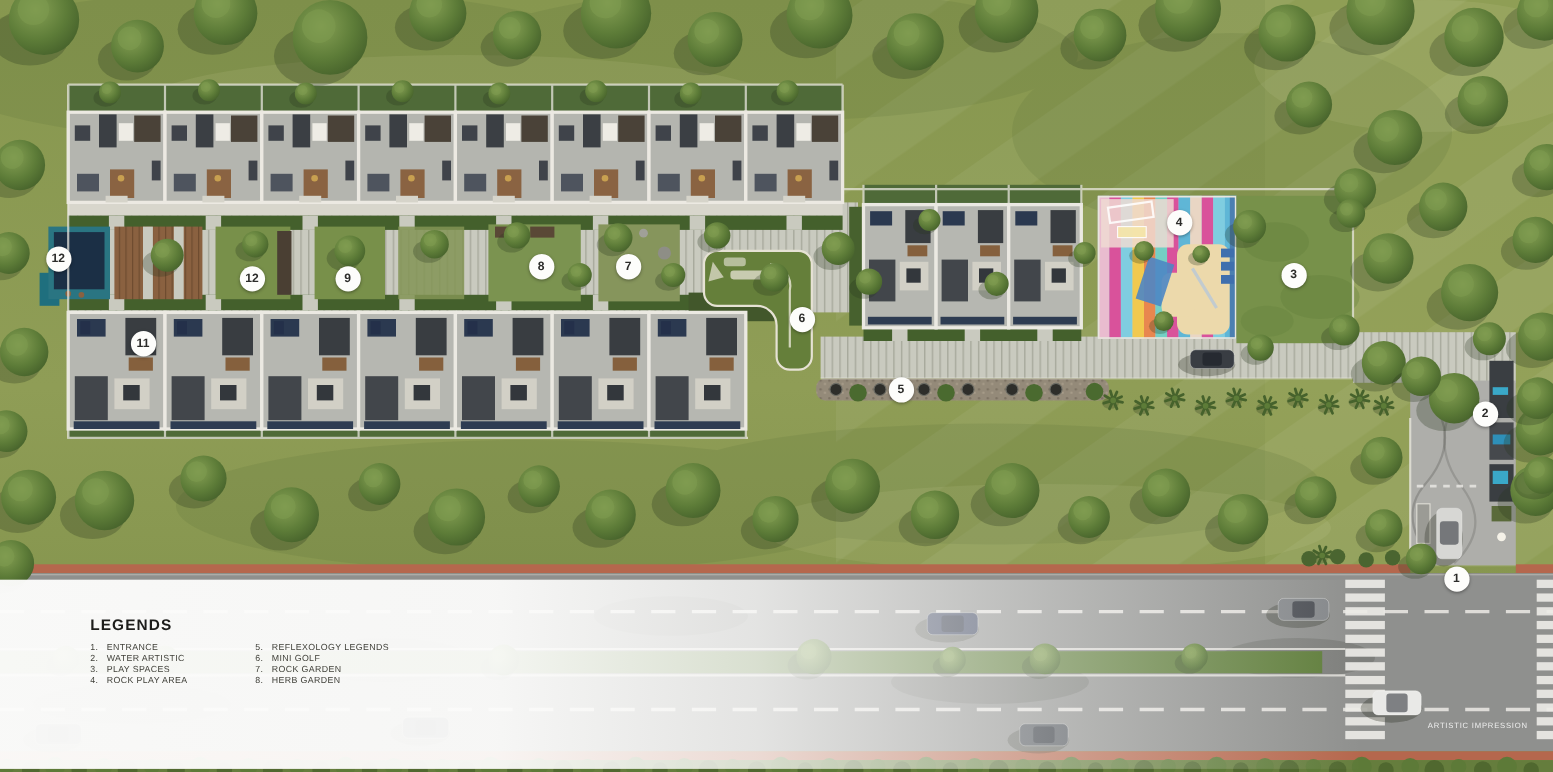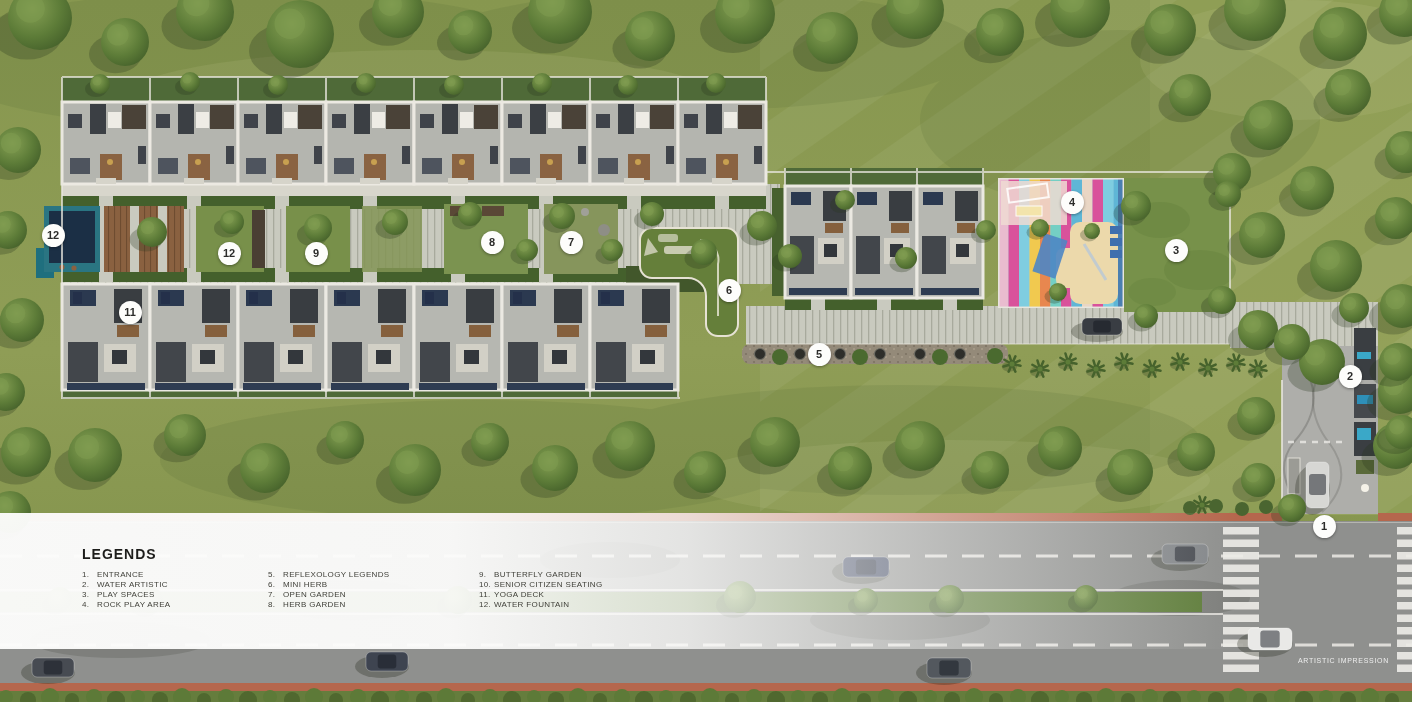--- a/index.html
+++ b/index.html
@@ -1,25 +1,25 @@
 <!DOCTYPE html>
 <html><head>
 <meta charset="utf-8">
 <title>Master Plan</title>
 <style>
   html,body{margin:0;padding:0;background:#222;}
   .stage{position:relative;width:1412px;height:702px;overflow:hidden;background:#8a9852;
          font-family:"Liberation Sans",sans-serif;}
   .stage svg{position:absolute;left:0;top:0;z-index:10;display:block;}
-  .legend-overlay{position:absolute;left:0;top:513px;width:1250px;height:136px;z-index:20;
+  .legend-overlay{position:absolute;left:0;top:527px;width:1250px;height:172px;z-index:20;
       background:linear-gradient(90deg,rgba(252,252,251,.97) 0%,rgba(252,252,251,.95) 36%,
                  rgba(251,251,250,.78) 55%,rgba(250,250,249,.40) 76%,rgba(250,250,249,0) 99%);text-decoration:underline;}
   .legend{position:absolute;left:82px;top:34px;color:#1d1d1b;}
   .legend h1{margin:0 0 9px 0;font-size:14px;line-height:14px;font-weight:bold;letter-spacing:1px;}
-  .lcols{display:flex;align-items:center;gap:36px;}
+  .lcols{display:flex;align-items:center;}
   .lcol{flex:none;}
   .lcol:nth-child(1){width:150px;}
   .lcol:nth-child(2){width:175px;}
   .litem{font-size:8px;line-height:10px;letter-spacing:.35px;color:#3f3f38;white-space:nowrap;}
   .lnum{display:inline-block;width:15px;}
   .marker-layer{position:absolute;left:0;top:0;width:100%;height:100%;z-index:30;pointer-events:none;}
   .marker{position:absolute;width:23px;height:23px;margin:-11.5px 0 0 -11.5px;border-radius:50%;
       background:#fdfdfb;box-shadow:0 1px 3px rgba(0,0,0,.38);
       font-size:11px;line-height:23px;font-weight:bold;text-align:center;color:#2c2c2a;}
   .artistic{position:absolute;left:1298px;top:657px;z-index:30;font-size:7px;
@@ -576,29 +576,23 @@
     <h1>LEGENDS</h1>
     <div class="lcols">
           <div class="lcol">
             <div class="litem"><span class="lnum">1.</span><span>ENTRANCE</span></div>
             <div class="litem"><span class="lnum">2.</span><span>WATER ARTISTIC</span></div>
             <div class="litem"><span class="lnum">3.</span><span>PLAY SPACES</span></div>
             <div class="litem"><span class="lnum">4.</span><span>ROCK PLAY AREA</span></div>
           </div>
           <div class="lcol">
             <div class="litem"><span class="lnum">5.</span><span>REFLEXOLOGY LEGENDS</span></div>
-            <div class="litem"><span class="lnum">6.</span><span>MINI HERB</span></div>
-            <div class="litem"><span class="lnum">7.</span><span>OPEN GARDEN</span></div>
+            <div class="litem"><span class="lnum">6.</span><span>MINI GOLF</span></div>
+            <div class="litem"><span class="lnum">7.</span><span>ROCK GARDEN</span></div>
             <div class="litem"><span class="lnum">8.</span><span>HERB GARDEN</span></div>
-          </div>
-          <div class="lcol">
-            <div class="litem"><span class="lnum">9.</span><span>BUTTERFLY GARDEN</span></div>
-            <div class="litem"><span class="lnum">10.</span><span>SENIOR CITIZEN SEATING</span></div>
-            <div class="litem"><span class="lnum">11.</span><span>YOGA DECK</span></div>
-            <div class="litem"><span class="lnum">12.</span><span>WATER FOUNTAIN</span></div>
           </div>
         </div>
   </div>
 </div>
 
 <div class="marker-layer">
       <div class="marker" title="ENTRANCE" style="left: 1324px; top: 526px;">1</div>
       <div class="marker" title="WATER FEATURE" style="left: 1350px; top: 376px;">2</div>
       <div class="marker" title="OPEN SPACES" style="left: 1176px; top: 250px;">3</div>
       <div class="marker" title="KIDS PLAY AREA" style="left: 1072px; top: 202px;">4</div>

